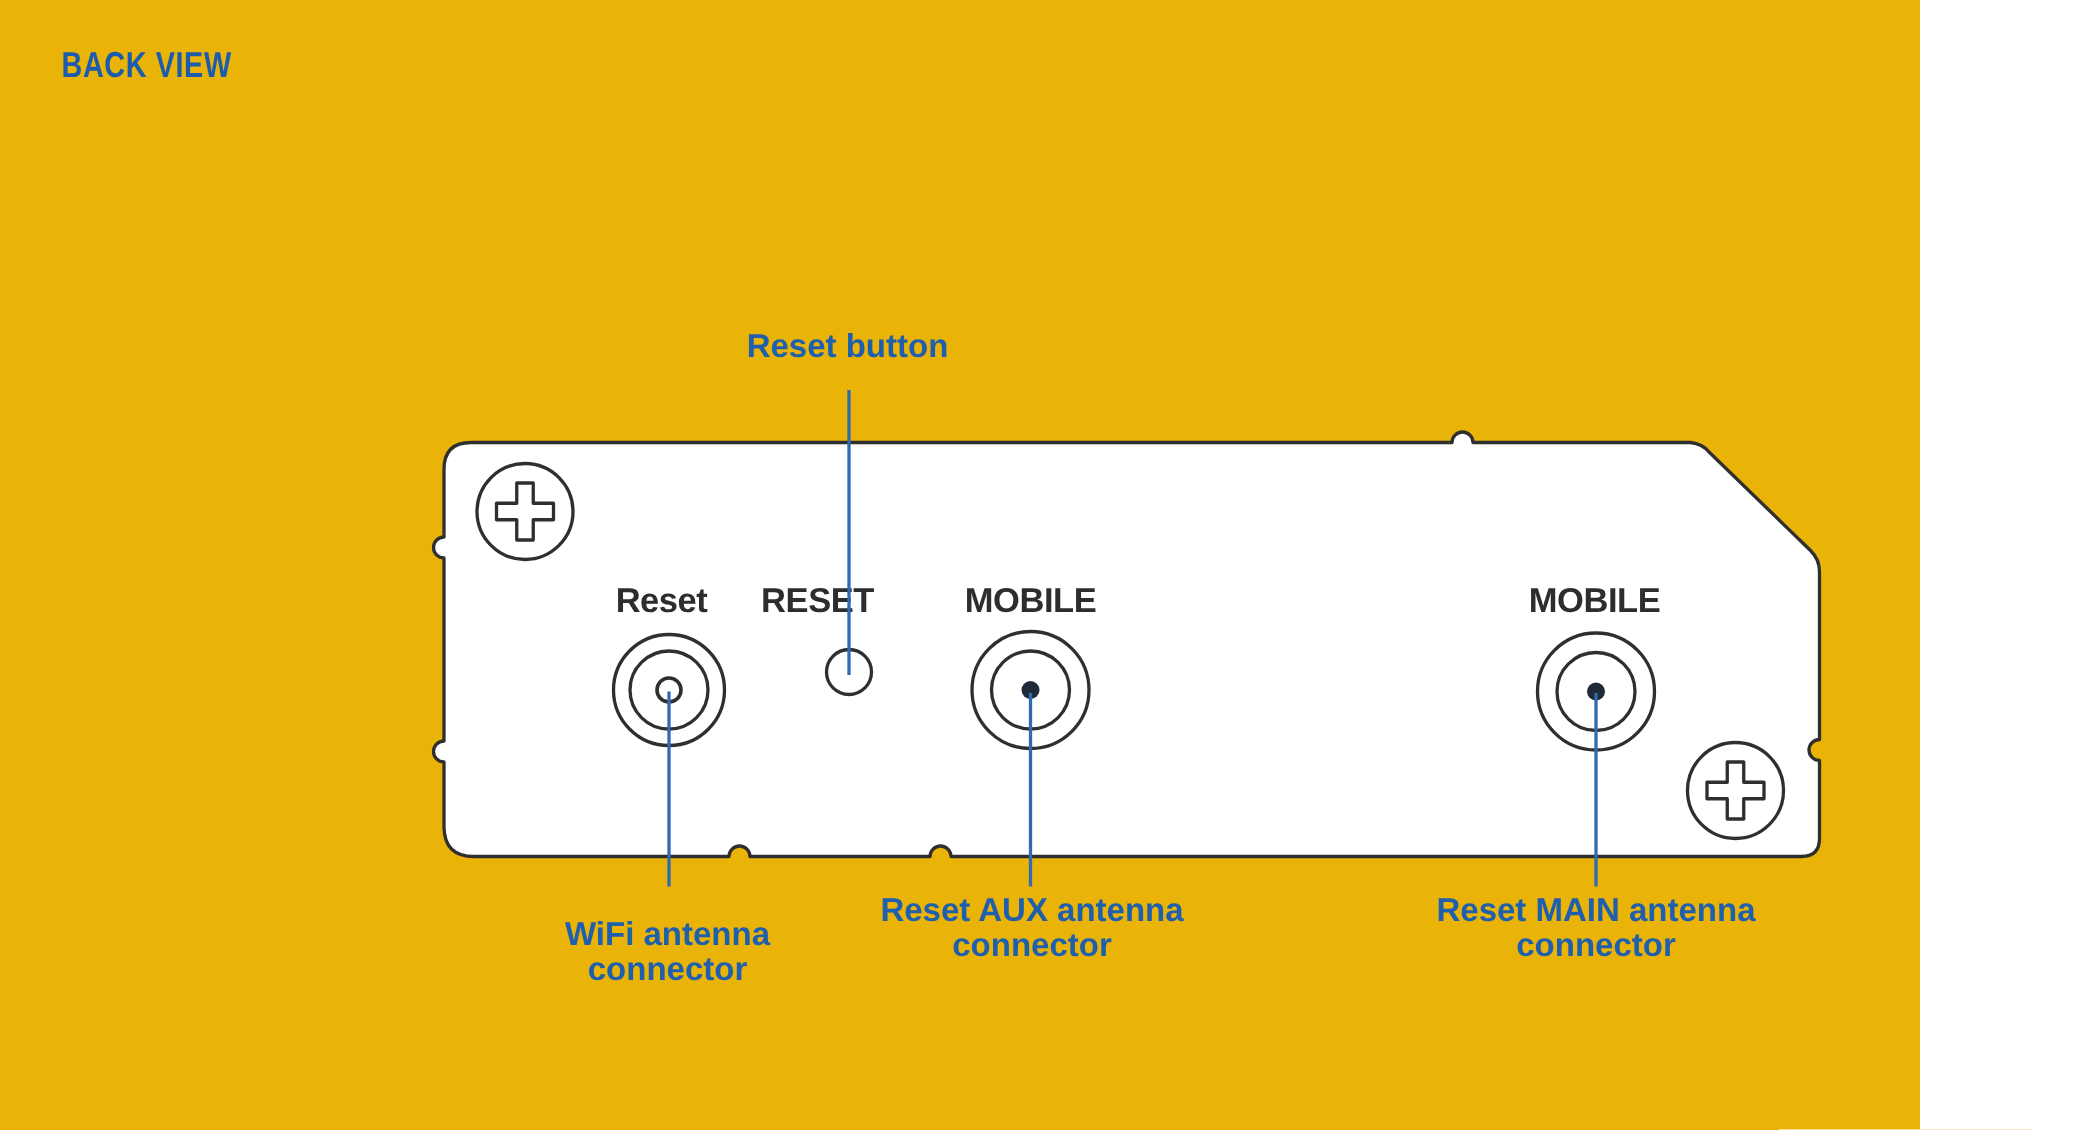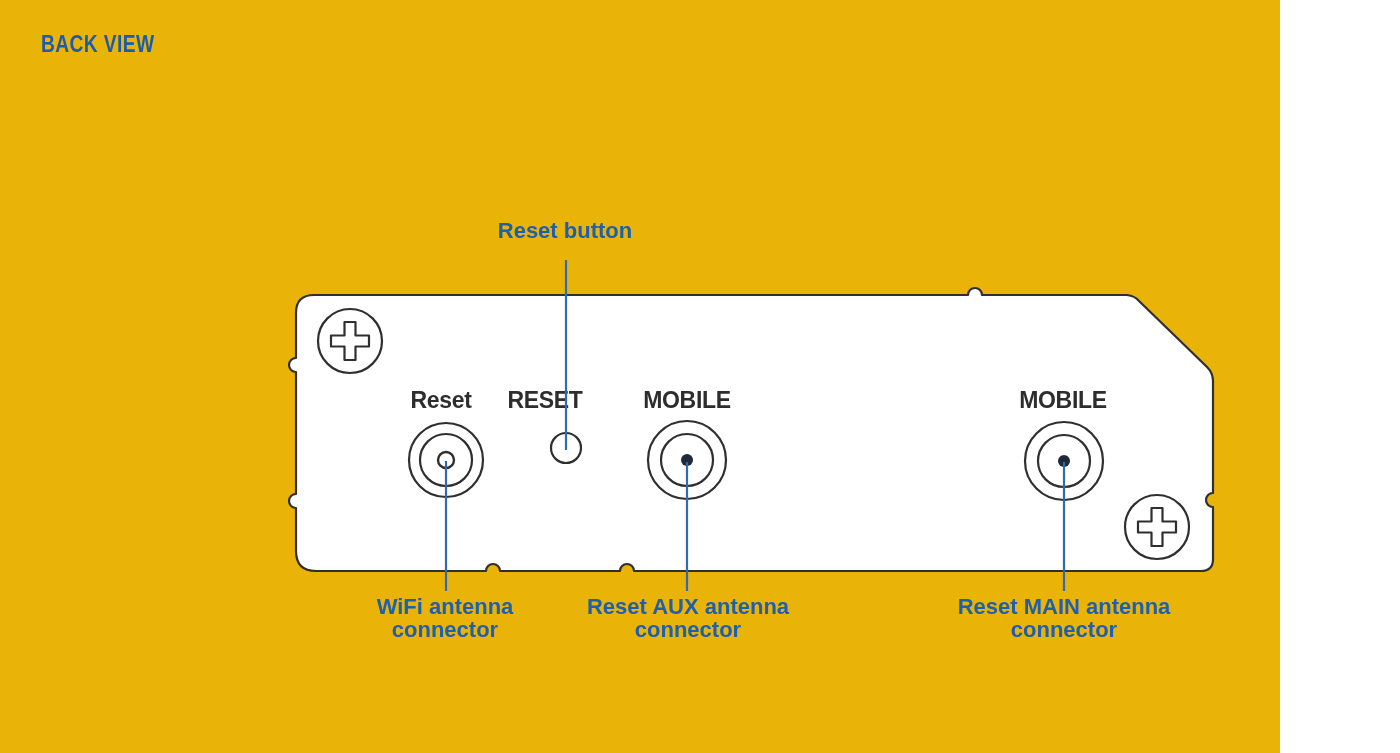--- a/index.html
+++ b/index.html
@@ -125,21 +125,21 @@
       <circle cx="1064" cy="461" r="6" fill="#1e2a38"></circle>
     </g>
   </svg>
 
   <div class="panel-label" style="left:381px;width:120px;">Reset</div>
   <div class="panel-label" style="left:485px;width:120px;">RESET</div>
   <div class="panel-label" style="left:617px;width:140px;">MOBILE</div>
   <div class="panel-label" style="left:993px;width:140px;">MOBILE</div>
 
   <div class="callout-label callout-top" style="left:465px;width:200px;">Reset button</div>
-  <div class="callout-label callout-bottom" style="left:355px;width:180px;">WiFi antenna connector</div>
+  <div class="callout-label callout-bottom" style="left:355px;width:180px;margin-top:16px;">WiFi antenna connector</div>
   <div class="callout-label callout-bottom" style="left:573px;width:230px;">Reset AUX antenna connector</div>
   <div class="callout-label callout-bottom" style="left:940px;width:248px;">Reset MAIN antenna connector</div>
 
   <svg class="layer z3" width="1400" height="753" viewBox="0 0 1400 753">
     <g stroke="#2f6ab5" stroke-width="2.2" fill="none">
       <line x1="566" y1="260" x2="566" y2="450"></line>
       <line x1="446" y1="461" x2="446" y2="591"></line>
       <line x1="687" y1="462" x2="687" y2="591"></line>
       <line x1="1064" y1="462" x2="1064" y2="591"></line>
     </g>

